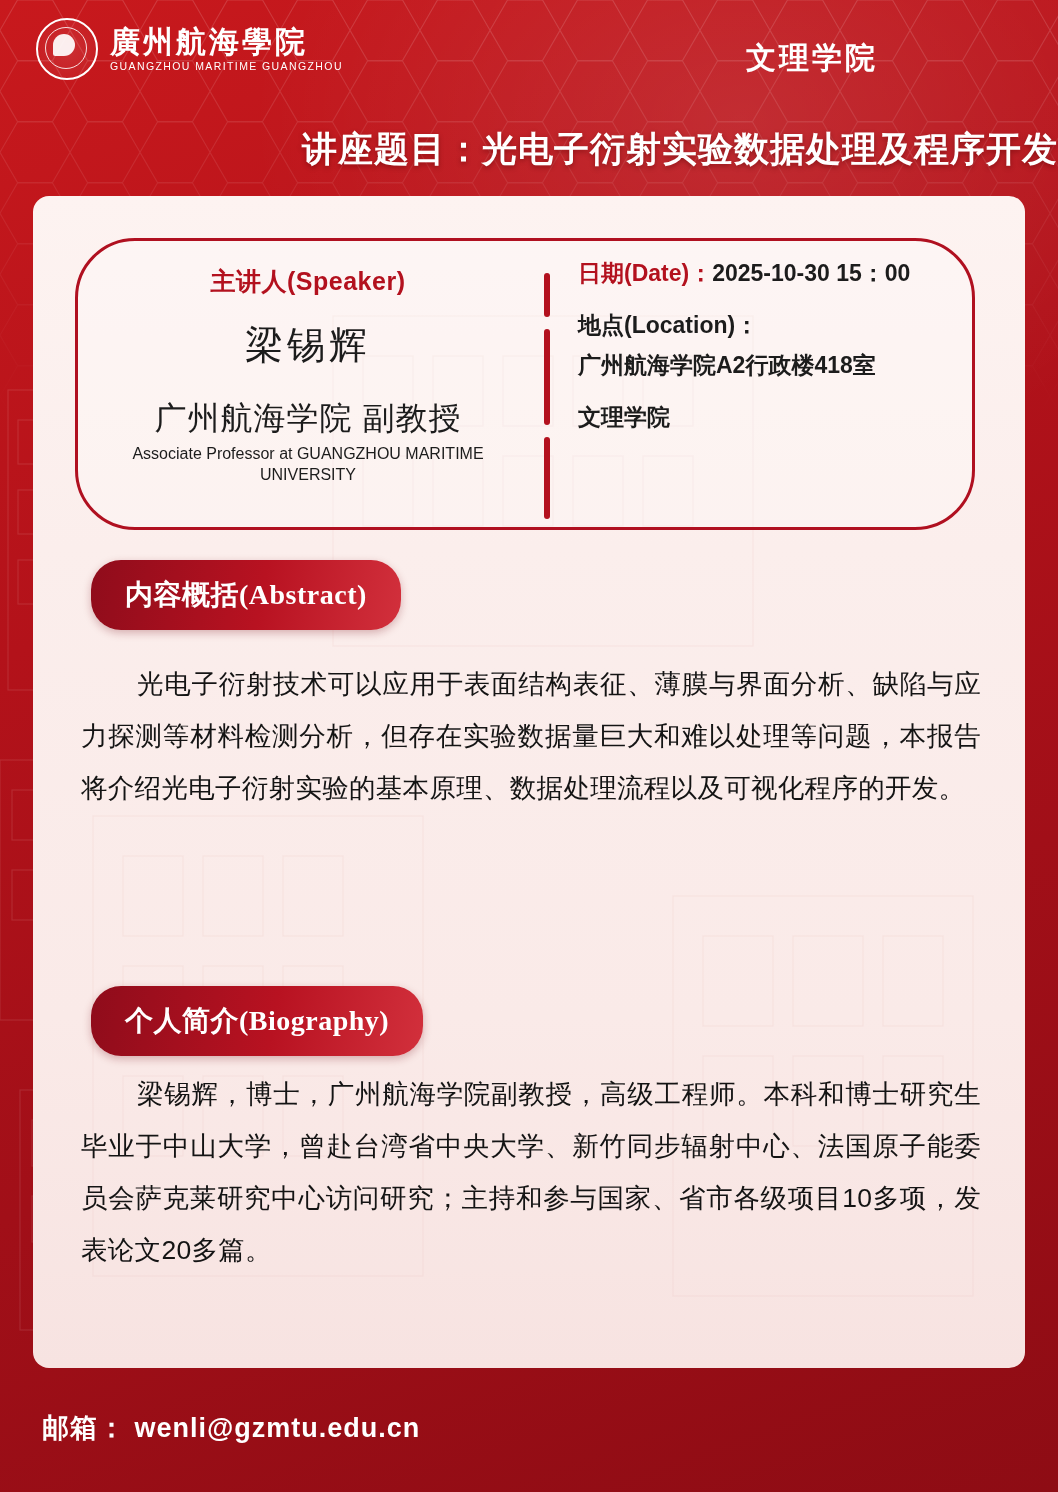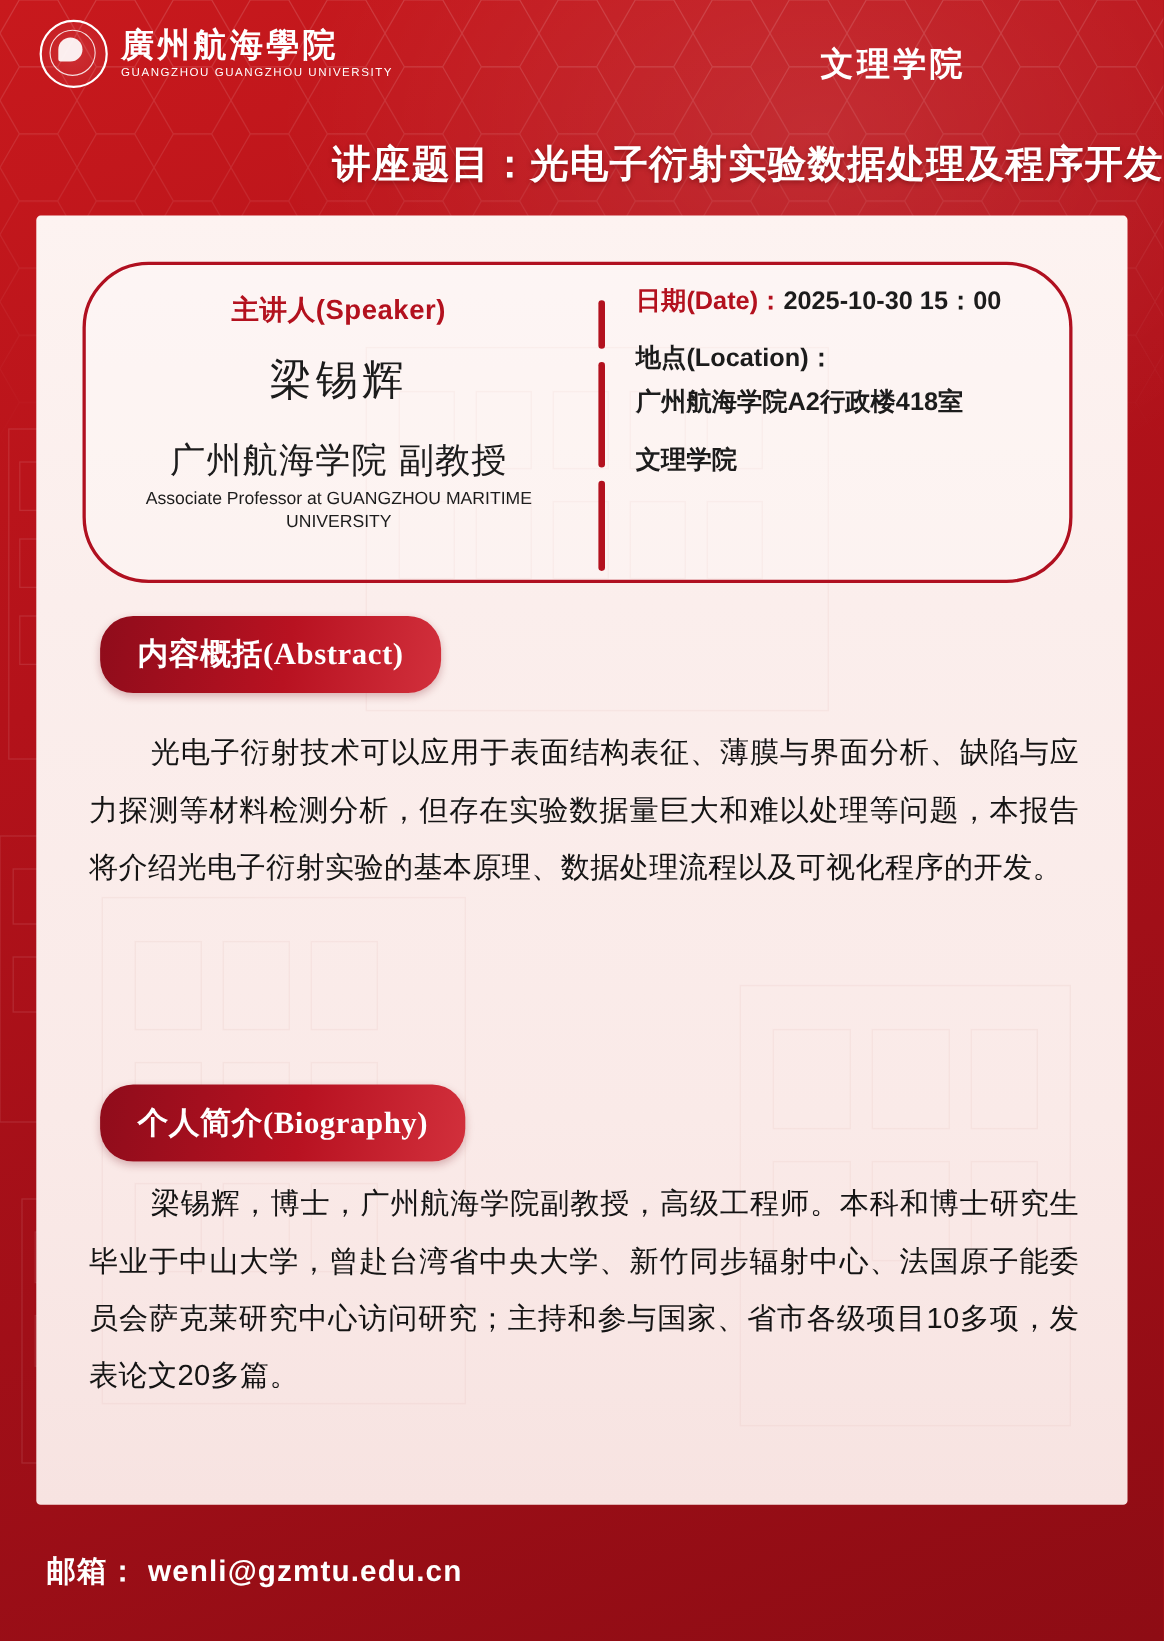--- a/index.html
+++ b/index.html
@@ -110,21 +110,21 @@
     letter-spacing: 1px;
     text-shadow: 0 2px 5px rgba(80,0,0,0.45);
   }
   
   .card {
     position: absolute;
     left: 33px; top: 196px;
     width: 992px;
     height: 1172px;
     background: linear-gradient(180deg, #fdf3f1 0%, #fbeeec 30%, #faeae8 70%, #f7e3e1 100%);
-    border-radius: 4px;
+    border-radius: 16px;
     overflow: hidden;
   }
   .card-tex {
     position: absolute;
     inset: 0;
     opacity: 0.22;
     pointer-events: none;
   }
   
   .info-box {
@@ -287,21 +287,21 @@
       <rect x="32" y="866" width="26" height="46"></rect>
       <rect x="70" y="866" width="26" height="46"></rect>
     </g>
   </svg>
 
   <div class="topbar">
     <div class="logo-wrap">
       <div class="logo-seal"></div>
       <div class="logo-text">
         <div class="cn">廣州航海學院</div>
-        <div class="en">GUANGZHOU GUANGZHOU UNIVERSITY</div>
+        <div class="en">GUANGZHOU MARITIME GUANGZHOU</div>
       </div>
     </div>
     <div class="org-name">文理学院</div>
   </div>
 
   <div class="lecture-title">讲座题目：光电子衍射实验数据处理及程序开发</div>
 
   <div class="card">
 
     <svg class="card-tex" viewBox="0 0 992 1172" preserveAspectRatio="none">

